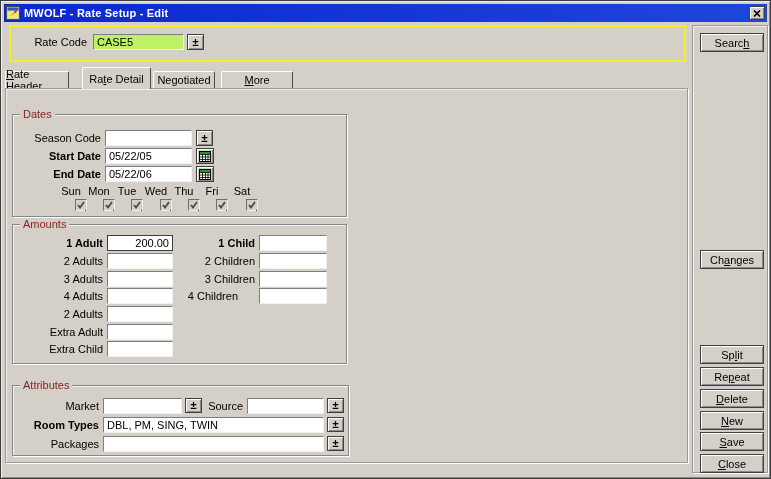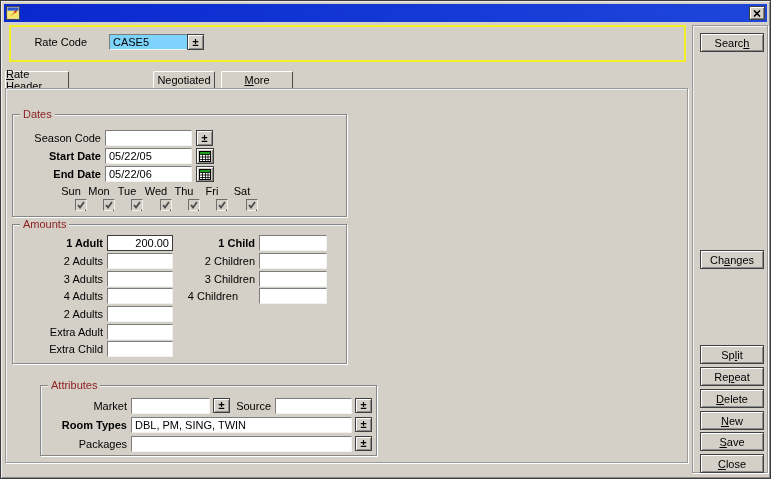--- a/index.html
+++ b/index.html
@@ -20,21 +20,21 @@
           box-shadow: inset 1px 1px 0 #fff, inset -1px -1px 0 #808080;
           display:flex; align-items:center; justify-content:center; }
 
   
   .btn { background:#d4d0c8; border:1px solid #404040;
          box-shadow: inset 1px 1px 0 #ffffff, inset -1px -1px 0 #8a8a8a;
          display:flex; align-items:center; justify-content:center;
          font-family:"Liberation Sans",sans-serif; font-size:11px; cursor:default; }
   .fld { background:#fff; border:1px solid; border-color:#7d7d7d #f2f2f2 #f2f2f2 #7d7d7d;
          font-family:"Liberation Sans",sans-serif; font-size:11px; padding:0 3px; outline:none; }
-  .cream { background:#7dd3fc;margin-left:16px; }
+  .cream { background:#bef264; }
   .focusfld { border:1px solid #3c3c3c; text-align:right; }
   .lbl { position:absolute; text-align:right; white-space:nowrap; }
   .b { font-weight:bold; }
   .mn { text-decoration:underline; }
 
   .group { position:absolute; border:1px solid #878787; box-shadow:1px 1px 0 #ffffff, inset 1px 1px 0 #f2f2f2; }
   .group-label { position:absolute; top:-7px; left:7px; background:#d4d0c8; padding:0 3px; color:#8b1d1d; }
 
   
   .yellowbox { position:absolute; left:8px; top:24px; width:677px; height:37px; border:2px solid #f2ee27; }
@@ -87,36 +87,40 @@
 
 <div id="win">
 
   <div class="titlebar">
     <svg width="14" height="14" viewBox="0 0 14 14">
       <rect x="0.5" y="0.5" width="13" height="13" fill="#c8c8c8" stroke="#4a4a4a"></rect>
       <rect x="1.5" y="1.5" width="11" height="3" fill="#2b57c8"></rect>
       <rect x="1.5" y="5" width="11" height="7.5" fill="#f5e96a"></rect>
       <path d="M3 11 L9 6 L7.6 5.4 L11 4 L10 7.6 L9.6 6.4 Z" fill="#cc2020"></path>
     </svg>
+    <span class="title-text">MWOLF - Rate Setup - Edit</span>
     <div class="xbtn">
       <svg width="8" height="7" viewBox="0 0 8 7">
         <path d="M1 0.5 L7 6.5 M7 0.5 L1 6.5" stroke="#000" stroke-width="1.6"></path>
       </svg>
     </div>
   </div>
 
   <div class="yellowbox"></div>
   <div class="lbl" style="left:20px; top:35px; width:66px;">Rate Code</div>
   <input class="fld cream" style="position: absolute; left: 92px; top: 33px; width: 91px;" value="CASE5">
   <div class="btn lov" style="position:absolute; left:186px; top:33px; width:17px; height:16px;">
       <span>±</span>
     </div>
 
   <div class="tab" style="left:4px; width:64px;">
     <span><span class="mn">R</span><span>ate Header</span></span>
+  </div>
+  <div class="tab active" style="left:81px; width:69px;">
+    <span><span>Ra</span><span class="mn">t</span><span>e Detail</span></span>
   </div>
   <div class="tab" style="left:152px; width:62px;">
     <span>Negotiated</span>
   </div>
   <div class="tab" style="left:220px; width:72px;">
     <span><span class="mn">M</span><span>ore</span></span>
   </div>
 
   <div class="content">
 
@@ -214,21 +218,21 @@
       <div class="lbl b" style="left:150px; top:12px; width:92px;">1 Child</div>
       <input class="fld" style="position: absolute; left: 246px; top: 10px; width: 68px;" value="">
       <div class="lbl" style="left:150px; top:30px; width:92px;">2 Children</div>
       <input class="fld" style="position: absolute; left: 246px; top: 28px; width: 68px;" value="">
       <div class="lbl" style="left:150px; top:48px; width:92px;">3 Children</div>
       <input class="fld" style="position: absolute; left: 246px; top: 46px; width: 68px;" value="">
       <div class="lbl" style="left:133px; top:65px; width:92px;">4 Children</div>
       <input class="fld" style="position: absolute; left: 246px; top: 63px; width: 68px;" value="">
     </div>
 
-    <div class="group" style="left:6px; top:296px; width:337px; height:71px;margin-left:28px;">
+    <div class="group" style="left:6px; top:296px; width:337px; height:71px;">
       <div class="group-label">Attributes</div>
 
       <div class="lbl" style="left:0; top:14px; width:86px;">Market</div>
       <input class="fld" style="position: absolute; left: 90px; top: 12px; width: 79px;" value="">
       <div class="btn lov" style="position:absolute; left:172px; top:12px; width:17px; height:15px;">
           <span>±</span>
         </div>
 
       <div class="lbl" style="left:160px; top:14px; width:70px;text-align:right;">Source</div>
       <input class="fld" style="position: absolute; left: 234px; top: 12px; width: 77px;" value="">

